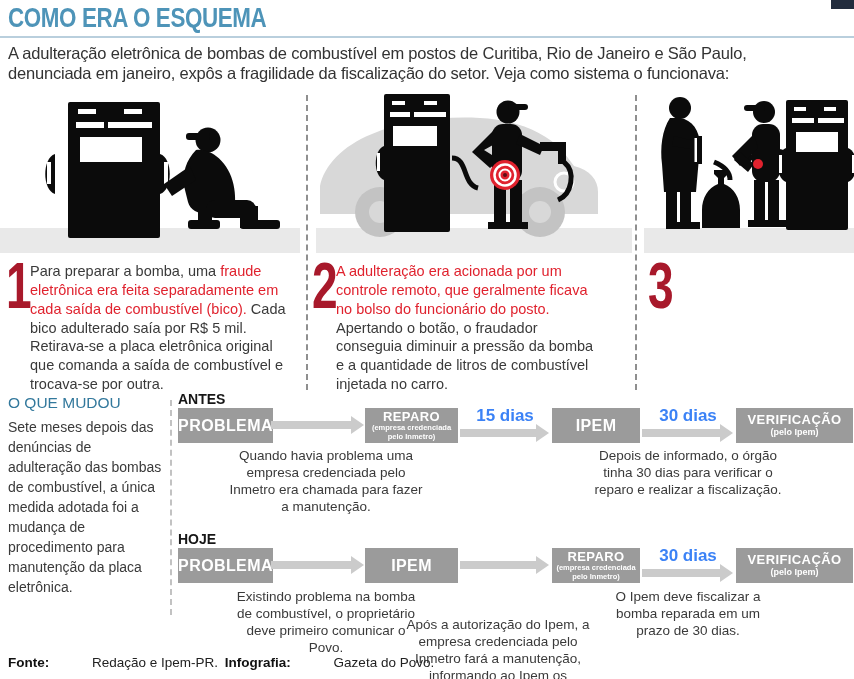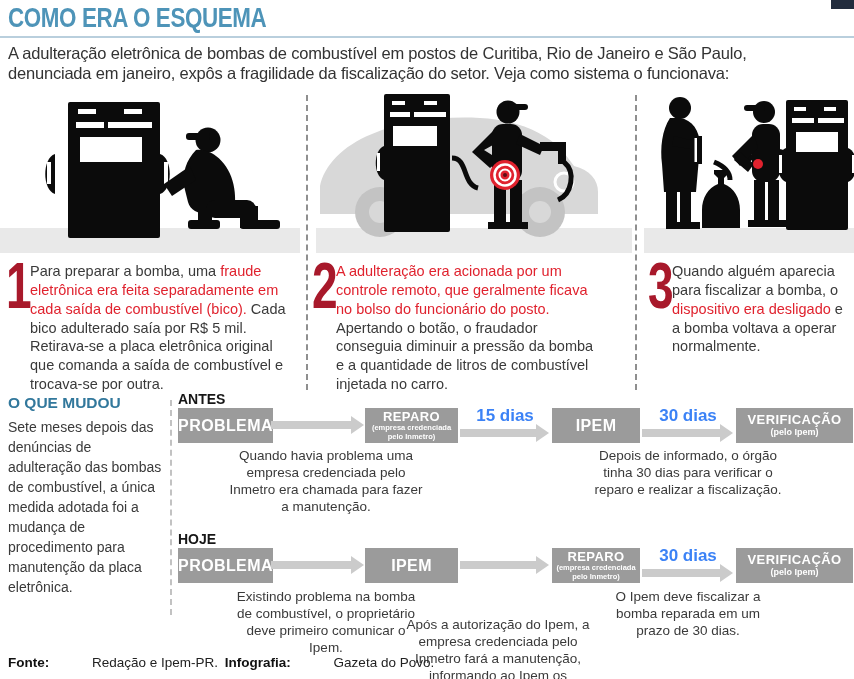--- a/index.html
+++ b/index.html
@@ -24,21 +24,21 @@
   .vsep.s3 { left:170px; top:400px; height:215px; border-left:2px dashed #c2c2c2; }
 
   .panel { position:absolute; top:88px; height:165px; }
   .step-num {
     position:absolute; font-size:64px; font-weight:bold; color:#a8192b; line-height:0.88;
     transform:scaleX(0.72); transform-origin:left top;
   }
   .step-text { position:absolute; font-size:14.5px; line-height:1.3; color:#3a3a3a; }
   .step-text .red { color:#e0222e; }
 
-  .changed-heading { position:absolute; left:8px; top:394px; font-size:15.5px; font-weight:bold; color:#32789c; }
+  .changed-heading { position:absolute; left:8px; top:394px; font-size:15.5px; font-weight:normal; color:#32789c; }
   .changed-body { position:absolute; left:8px; top:417px; width:154px; font-size:14px; line-height:1.43; color:#3a3a3a; }
 
   .flow-label { position:absolute; font-size:14px; font-weight:bold; color:#161616; }
   .fbox {
     position:absolute; height:35px; background:#9b9b9b; color:#fff;
     display:flex; flex-direction:column; align-items:center; justify-content:center;
     text-align:center; line-height:1;
   }
   .fbox .t { font-weight:bold; font-size:16px; letter-spacing:0.4px; }
   .fbox .t.small { font-size:13px; }
@@ -191,23 +191,20 @@
   <p class="step-text" style="left:30px;top:262px;width:268px">
     <span>Para preparar a bomba, uma </span><span class="red">fraude eletrônica era feita separadamente em cada saída de combustível (bico).</span><span> Cada bico adulterado saía por R$ 5 mil. Retirava-se a placa eletrônica original que comanda a saída de combustível e trocava-se por outra.</span>
   </p>
 
   <div class="step-num" style="left:312px;top:258px">2</div>
   <p class="step-text" style="left:336px;top:262px;width:262px">
     <span></span><span class="red">A adulteração era acionada por um controle remoto, que geralmente ficava no bolso do funcionário do posto.</span><span> Apertando o botão, o fraudador conseguia diminuir a pressão da bomba e a quantidade de litros de combustível injetada no carro.</span>
   </p>
 
   <div class="step-num" style="left:648px;top:258px">3</div>
-  <p class="step-text" style="left:672px;top:262px;width:182px">
-    <span>Quando alguém aparecia para fiscalizar a bomba, o </span><span class="red">dispositivo era desligado</span><span> e a bomba voltava a operar normalmente.</span>
-  </p>
 
   <h2 class="changed-heading">O QUE MUDOU</h2>
   <p class="changed-body">Sete meses depois das denúncias de adulteração das bombas de combustível, a única medida adotada foi a mudança de procedimento para manutenção da placa eletrônica.</p>
 
   <div class="flow-label" style="left:178px;top:391px">ANTES</div>
 
   <div class="fbox" style="left:178px;top:408px;width:95px">
     <span class="t">PROBLEMA</span>
   </div>
   <div class="harrow" style="left:271px;top:421px;width:80px"></div>
@@ -244,21 +241,21 @@
     <span class="t small">REPARO</span>
     <span class="s">(empresa credenciada pelo Inmetro)</span>
   </div>
   <div class="conn-text" style="left:640px;top:546px;width:96px">30 dias</div>
   <div class="harrow" style="left:642px;top:569px;width:78px"></div>
   <div class="fbox" style="left:736px;top:548px;width:117px">
     <span class="t small">VERIFICAÇÃO</span>
     <span class="s" style="font-size:9px">(pelo Ipem)</span>
   </div>
 
-  <p class="fnote" style="left:228px;top:588px;width:196px">Existindo problema na bomba de combustível, o proprietário deve primeiro comunicar o Ipem.</p>
+  <p class="fnote" style="left:228px;top:588px;width:196px">Existindo problema na bomba de combustível, o proprietário deve primeiro comunicar o Povo.</p>
   <p class="fnote" style="left:398px;top:616px;width:200px">Após a autorização do Ipem, a empresa credenciada pelo Inmetro fará a manutenção, informando ao Ipem os procedimentos adotados.</p>
   <p class="fnote" style="left:602px;top:588px;width:172px">O Ipem deve fiscalizar a bomba reparada em um prazo de 30 dias.</p>
 
   <p class="footer">
     <b>Fonte:</b>
     <span>Redação e Ipem-PR.</span>
     <b>Infografia:</b>
     <span>Gazeta do Povo.</span>
   </p>
 

